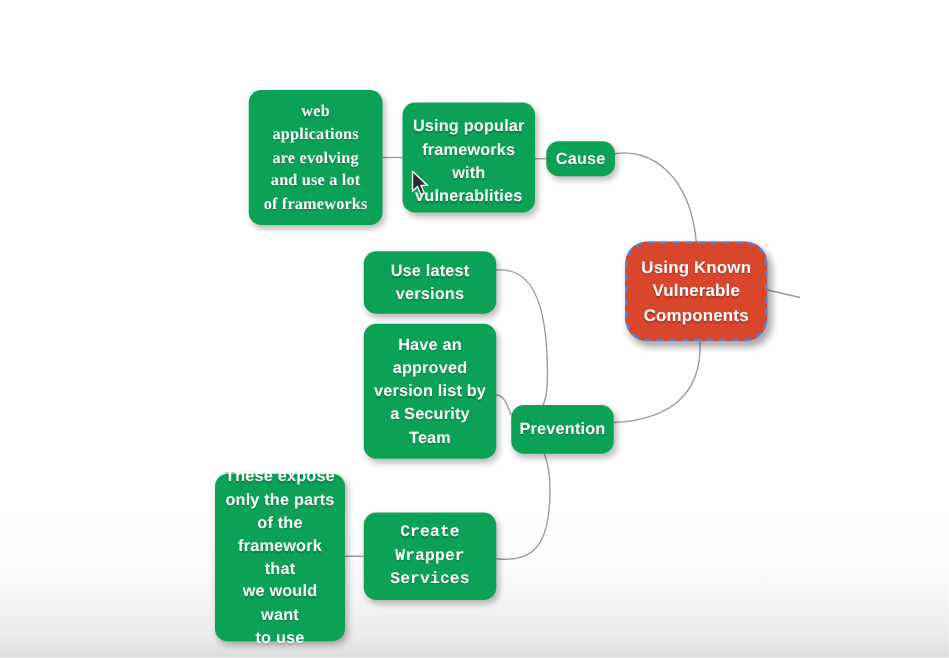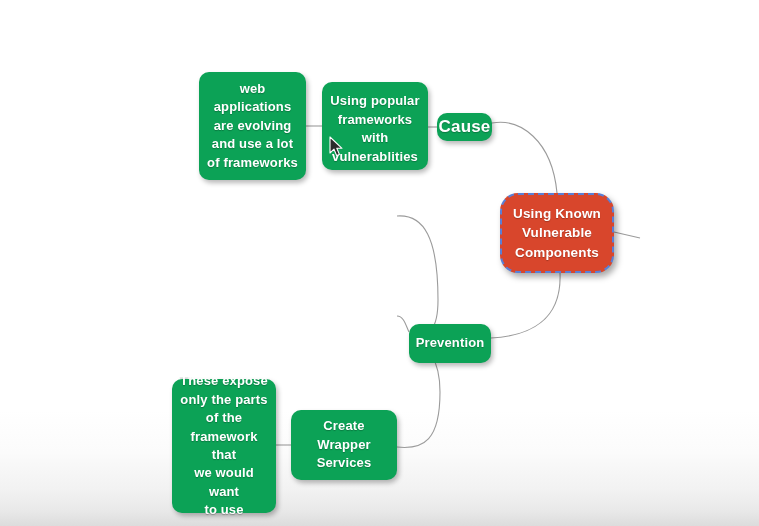--- a/index.html
+++ b/index.html
@@ -65,29 +65,29 @@
     border: 2px dashed #5a7fd6;
     border-radius: 18px;
   }
 
   .node .label {
     display: block;
     white-space: pre-line;
   }
 
   
-  #node-web-apps         { left:199px; top:72px;  width:107px; height:108px; font-size:13px; }
+  #node-web-apps         { left:199px; top:72px;  width:107px; height:108px; font-size:13px;font-family:Liberation Serif, serif; }
   #node-using-popular    { left:322px; top:82px;  width:106px; height:88px;  font-size:13px;align-items:flex-end; }
-  #node-cause            { left:437px; top:113px; width:55px;  height:28px;  font-size:17px; }
+  #node-cause            { left:437px; top:113px; width:55px;  height:28px;  font-size:13px; }
   #node-known-vulnerable { left:500px; top:193px; width:114px; height:80px;  font-size:13.5px; }
   #node-use-latest       { left:291px; top:201px; width:106px; height:50px;  font-size:13px; }
   #node-approved-list    { left:291px; top:259px; width:106px; height:108px; font-size:13px; }
   #node-prevention       { left:409px; top:324px; width:82px;  height:39px;  font-size:13px; }
   #node-these-expose     { left:172px; top:379px; width:104px; height:134px; font-size:13px; }
-  #node-create-wrapper   { left:291px; top:410px; width:106px; height:70px;  font-size:13px; }
+  #node-create-wrapper   { left:291px; top:410px; width:106px; height:70px;  font-size:13px;font-family:Liberation Mono, monospace; }
 
   #cursor {
     position: absolute;
     left: 329px;
     top: 136px;
     width: 16px;
     height: 22px;
     pointer-events: none;
   }
 </style>
@@ -137,21 +137,32 @@
   <div class="node green" id="node-cause">
     <span class="label">Cause</span>
   </div>
 
   <div class="node red" id="node-known-vulnerable">
     <span class="label">Using Known
 Vulnerable
 Components</span>
   </div>
 
+  <div class="node green" id="node-use-latest">
+    <span class="label">Use latest
+versions</span>
+  </div>
 
+  <div class="node green" id="node-approved-list">
+    <span class="label">Have an
+approved
+version list by
+a Security
+Team</span>
+  </div>
 
   <div class="node green" id="node-prevention">
     <span class="label">Prevention</span>
   </div>
 
   <div class="node green" id="node-these-expose">
     <span class="label">These expose
 only the parts
 of the
 framework that

